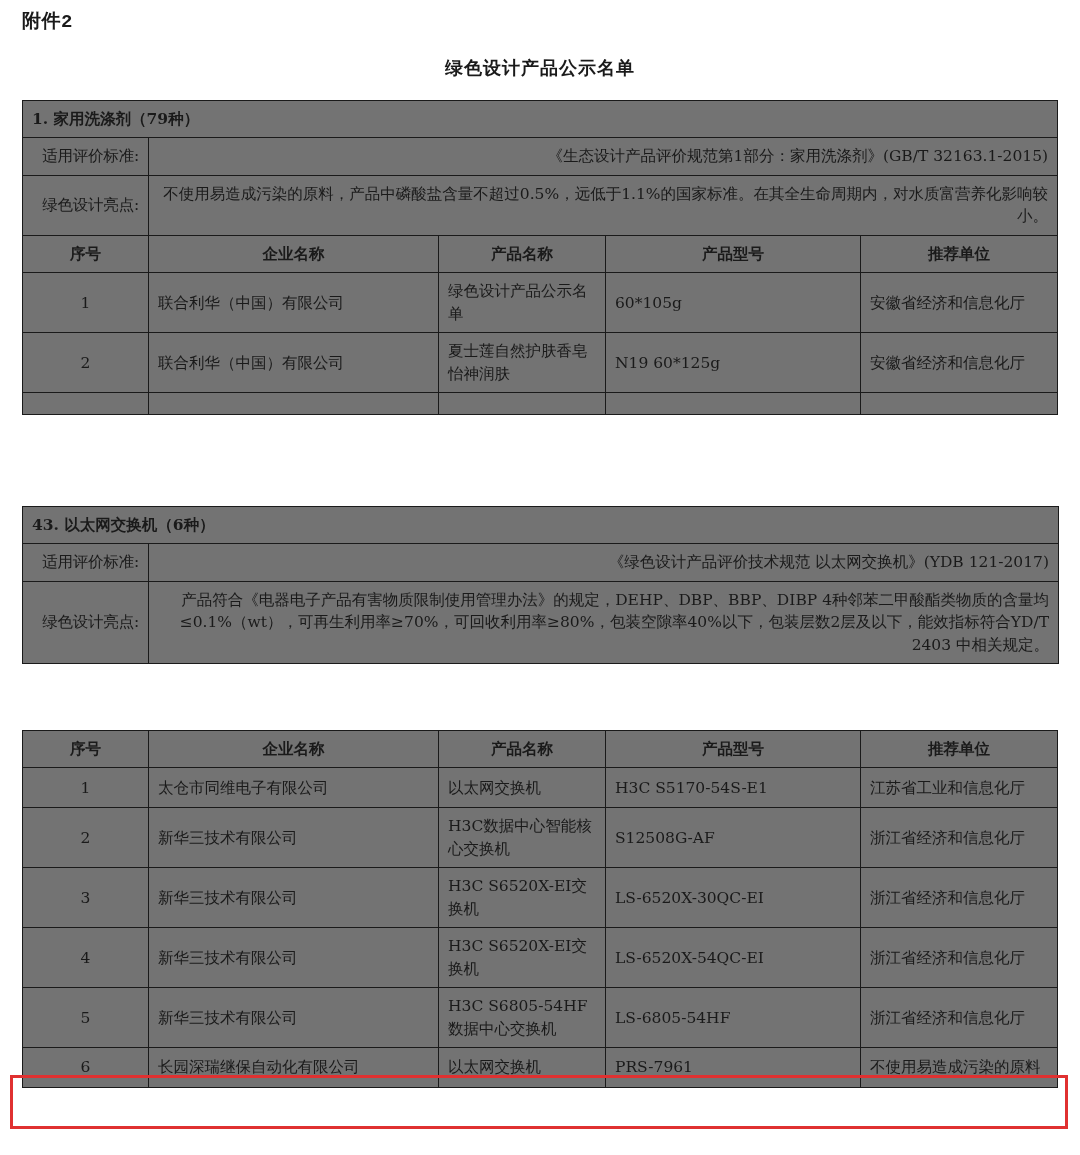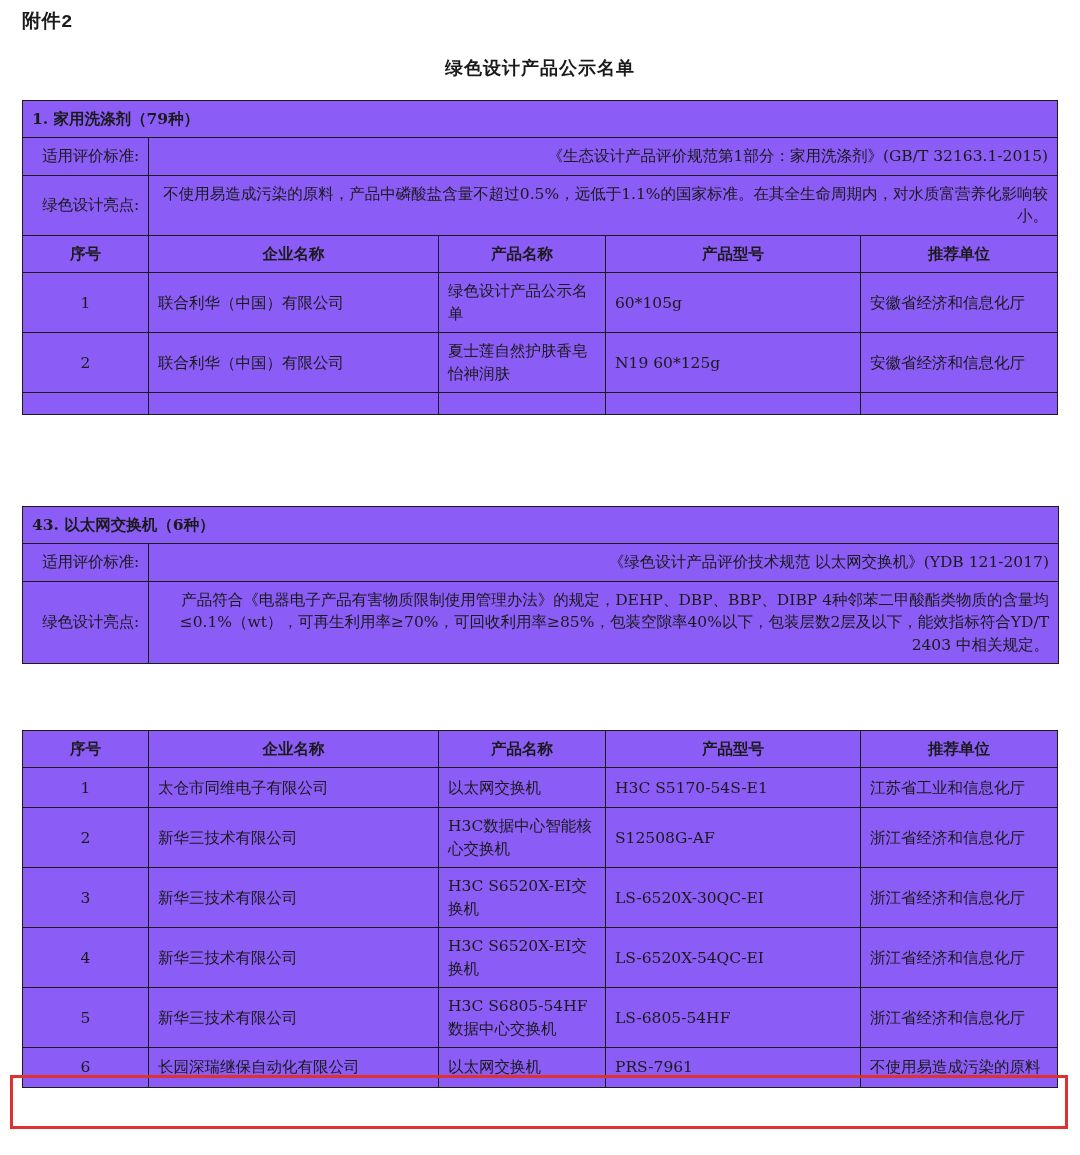--- a/index.html
+++ b/index.html
@@ -38,21 +38,21 @@
     text-align: center;
     font-size: 18px;
     font-weight: bold;
     font-family: "DejaVu Sans", "Liberation Sans", sans-serif;
     letter-spacing: 1px;
   }
   table.block {
     position: absolute;
     border-collapse: collapse;
     table-layout: fixed;
-    background: #8b5cf6;
+    background: #737373;
   }
   table.block td {
     border: 1px solid #1a1a1a;
     padding: 7px 9px;
     font-size: 15.5px;
     line-height: 1.45;
     vertical-align: middle;
     font-family: "DejaVu Serif", "Liberation Serif", serif;
   }
   
@@ -176,21 +176,21 @@
     <tbody>
       <tr class="sec-head">
         <td colspan="2">43. 以太网交换机（6种）</td>
       </tr>
       <tr>
         <td class="lbl">适用评价标准:</td>
         <td class="val">《绿色设计产品评价技术规范 以太网交换机》(YDB 121-2017)</td>
       </tr>
       <tr>
         <td class="lbl">绿色设计亮点:</td>
-        <td class="val">产品符合《电器电子产品有害物质限制使用管理办法》的规定，DEHP、DBP、BBP、DIBP 4种邻苯二甲酸酯类物质的含量均≤0.1%（wt），可再生利用率≥70%，可回收利用率≥85%，包装空隙率40%以下，包装层数2层及以下，能效指标符合YD/T 2403 中相关规定。</td>
+        <td class="val">产品符合《电器电子产品有害物质限制使用管理办法》的规定，DEHP、DBP、BBP、DIBP 4种邻苯二甲酸酯类物质的含量均≤0.1%（wt），可再生利用率≥70%，可回收利用率≥80%，包装空隙率40%以下，包装层数2层及以下，能效指标符合YD/T 2403 中相关规定。</td>
       </tr>
     </tbody>
   </table>
 
   <table class="block" style="left:22px; top:730px; width:1036px;">
     <colgroup>
       <col class="c1">
         <col class="c2">
         <col class="c3">
         <col class="c4">

